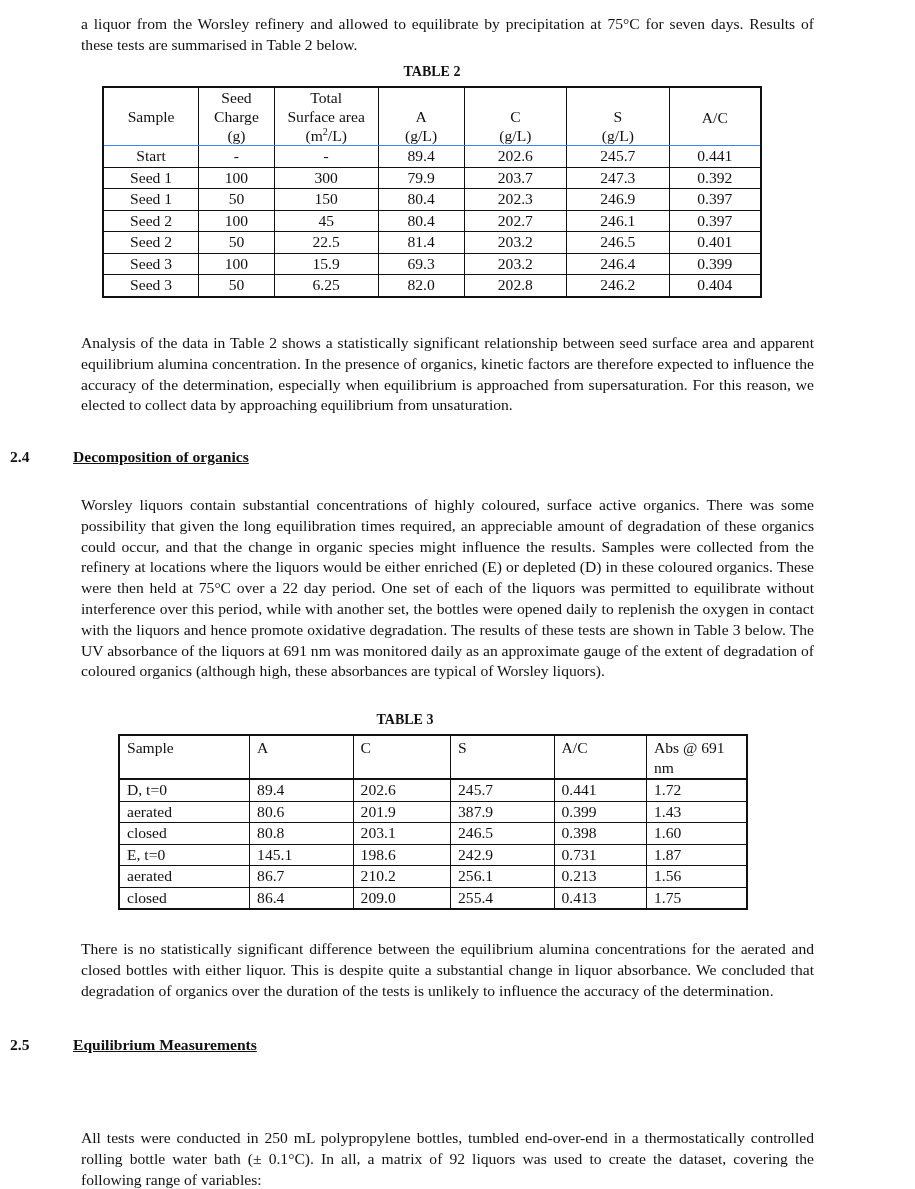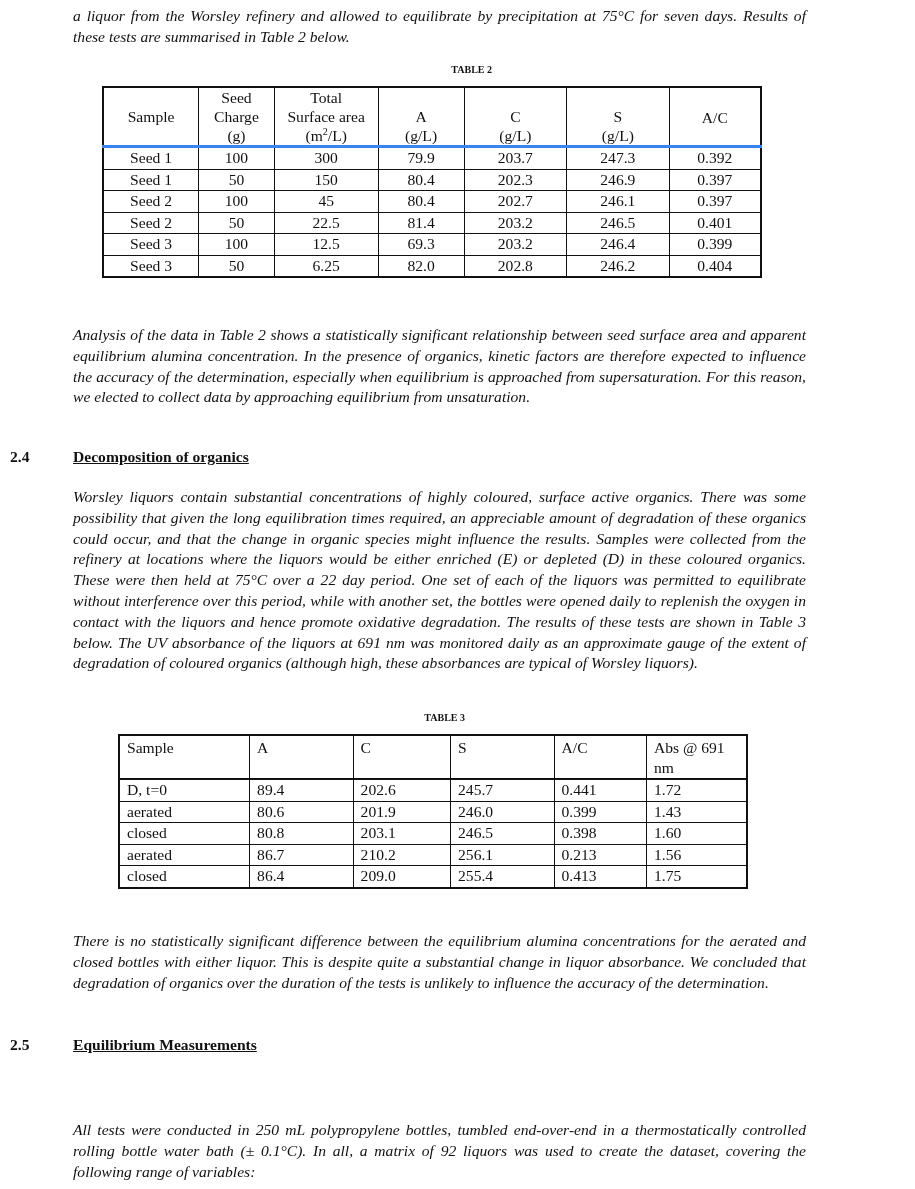--- a/index.html
+++ b/index.html
@@ -3,32 +3,32 @@
 <meta charset="utf-8">
 <style>
   html, body { margin: 0; padding: 0; background: #ffffff; }
   body {
     width: 915px; height: 1189px; position: relative; overflow: hidden;
     font-family: "Liberation Serif", "DejaVu Serif", serif;
     color: #111; font-size: 15.6px;
   }
   .para {
     position: absolute; left: 73px; width: 733px;
-    line-height: 20.8px; text-align: justify; margin: 0; font-style: italic;
+    line-height: 20.8px; text-align: justify; margin: 8px;
   }
   .table-title {
-    position: absolute; font-weight: bold; font-size: 10px; text-align: right; font-family: Liberation Serif, serif;
+    position: absolute; font-weight: bold; font-size: 14px; text-align: center; font-family: Liberation Serif, serif;
   }
   table { position: absolute; border-collapse: collapse; }
   #t2 { left: 102px; top: 86px; width: 660px; }
   #t2 td, #t2 th {
     border: 1px solid #111; text-align: center; font-weight: normal;
     padding: 0; font-size: 15.6px; line-height: 20px;
   }
-  #t2 thead th { border-bottom: 3px solid #3b82f6; line-height: 19px; }
+  #t2 thead th { border-bottom: 1px solid #3b82f6; line-height: 19px; }
   #t2 { border: 2px solid #111; }
   #t2 th, #t2 td { border-right-width: 1px; }
   #t2 tbody td { height: 20.5px; line-height: 20px; }
   sup { font-size: 10px; line-height: 0; }
   #t3 { left: 118px; top: 734px; width: 630px; border: 2px solid #111; }
   #t3 td, #t3 th {
     border: 1px solid #111; text-align: left; font-weight: normal;
     padding: 0 0 0 7px; font-size: 15.6px; line-height: 20px; vertical-align: top;
   }
   #t3 thead th { border-bottom: 2px solid #111; height: 40px; padding-top: 2px; }
@@ -86,20 +86,29 @@
           <div>S</div>
           <div>(g/L)</div>
         </th>
       <th style="vertical-align:top; padding-top:20px;">
           <div>A/C</div>
         </th>
     </tr>
   </thead>
   <tbody>
     <tr>
+        <td>Start</td>
+        <td>-</td>
+        <td>-</td>
+        <td>89.4</td>
+        <td>202.6</td>
+        <td>245.7</td>
+        <td>0.441</td>
+      </tr>
+    <tr>
         <td>Seed 1</td>
         <td>100</td>
         <td>300</td>
         <td>79.9</td>
         <td>203.7</td>
         <td>247.3</td>
         <td>0.392</td>
       </tr>
     <tr>
         <td>Seed 1</td>
@@ -124,21 +133,21 @@
         <td>50</td>
         <td>22.5</td>
         <td>81.4</td>
         <td>203.2</td>
         <td>246.5</td>
         <td>0.401</td>
       </tr>
     <tr>
         <td>Seed 3</td>
         <td>100</td>
-        <td>12.5</td>
+        <td>15.9</td>
         <td>69.3</td>
         <td>203.2</td>
         <td>246.4</td>
         <td>0.399</td>
       </tr>
     <tr>
         <td>Seed 3</td>
         <td>50</td>
         <td>6.25</td>
         <td>82.0</td>
@@ -185,33 +194,41 @@
         <td>89.4</td>
         <td>202.6</td>
         <td>245.7</td>
         <td>0.441</td>
         <td>1.72</td>
       </tr>
     <tr>
         <td>aerated</td>
         <td>80.6</td>
         <td>201.9</td>
-        <td>246.0</td>
+        <td>387.9</td>
         <td>0.399</td>
         <td>1.43</td>
       </tr>
     <tr>
         <td>closed</td>
         <td>80.8</td>
         <td>203.1</td>
         <td>246.5</td>
         <td>0.398</td>
         <td>1.60</td>
       </tr>
     <tr>
+        <td>E, t=0</td>
+        <td>145.1</td>
+        <td>198.6</td>
+        <td>242.9</td>
+        <td>0.731</td>
+        <td>1.87</td>
+      </tr>
+    <tr>
         <td>aerated</td>
         <td>86.7</td>
         <td>210.2</td>
         <td>256.1</td>
         <td>0.213</td>
         <td>1.56</td>
       </tr>
     <tr>
         <td>closed</td>
         <td>86.4</td>

